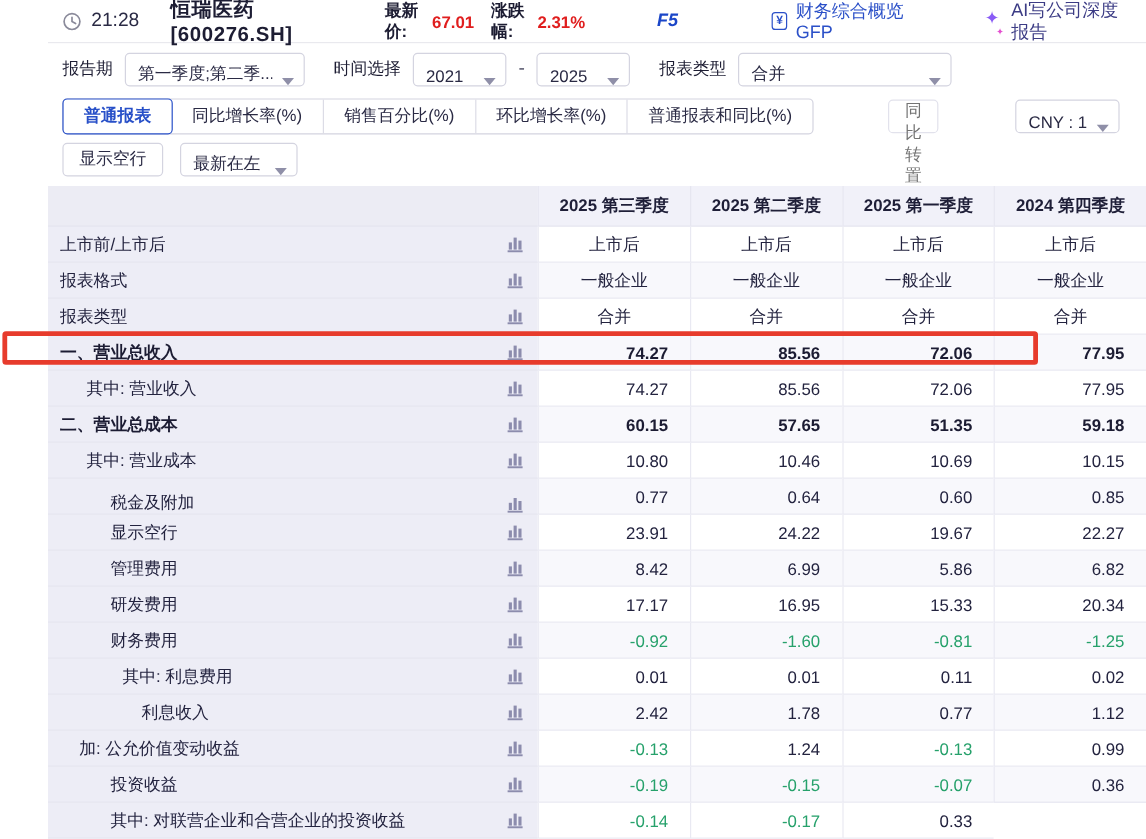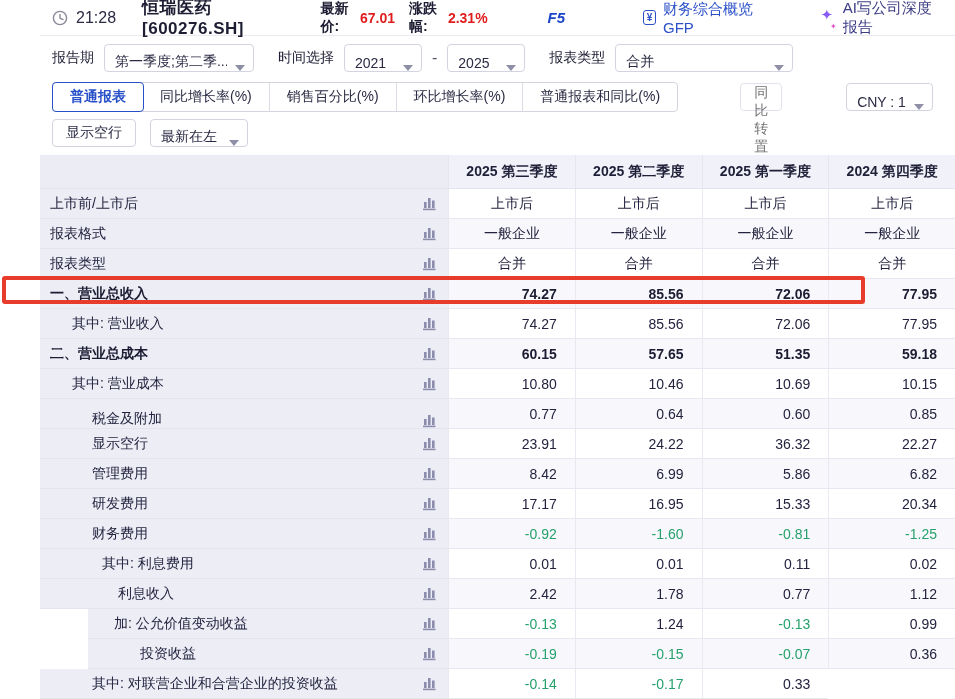--- a/index.html
+++ b/index.html
@@ -304,21 +304,21 @@
       <span class="txt">显示空行</span>
       <svg class="chart-ic" viewBox="0 0 15 15">
         <rect x="2" y="6" width="2.6" height="6" fill="#8c8cad"></rect>
         <rect x="6" y="2" width="2.6" height="10" fill="#8c8cad"></rect>
         <rect x="10" y="4.5" width="2.6" height="7.5" fill="#8c8cad"></rect>
         <rect x="1" y="12.6" width="12.5" height="1.6" fill="#8c8cad"></rect>
       </svg>
     </div>
     <div class="vcell">23.91</div>
     <div class="vcell">24.22</div>
-    <div class="vcell">36.32</div>
+    <div class="vcell">19.67</div>
     <div class="vcell">22.27</div>
   </div>
         <div class="trow shaded">
     <div class="label-cell" style="padding-left: 52px;">
       <span class="txt">管理费用</span>
       <svg class="chart-ic" viewBox="0 0 15 15">
         <rect x="2" y="6" width="2.6" height="6" fill="#8c8cad"></rect>
         <rect x="6" y="2" width="2.6" height="10" fill="#8c8cad"></rect>
         <rect x="10" y="4.5" width="2.6" height="7.5" fill="#8c8cad"></rect>
         <rect x="1" y="12.6" width="12.5" height="1.6" fill="#8c8cad"></rect>
@@ -383,36 +383,36 @@
         <rect x="10" y="4.5" width="2.6" height="7.5" fill="#8c8cad"></rect>
         <rect x="1" y="12.6" width="12.5" height="1.6" fill="#8c8cad"></rect>
       </svg>
     </div>
     <div class="vcell">2.42</div>
     <div class="vcell">1.78</div>
     <div class="vcell">0.77</div>
     <div class="vcell">1.12</div>
   </div>
         <div class="trow">
-    <div class="label-cell" style="padding-left: 26px; margin-left: 48px;">
+    <div class="label-cell" style="padding-left: 26px;">
       <span class="txt">加: 公允价值变动收益</span>
       <svg class="chart-ic" viewBox="0 0 15 15">
         <rect x="2" y="6" width="2.6" height="6" fill="#8c8cad"></rect>
         <rect x="6" y="2" width="2.6" height="10" fill="#8c8cad"></rect>
         <rect x="10" y="4.5" width="2.6" height="7.5" fill="#8c8cad"></rect>
         <rect x="1" y="12.6" width="12.5" height="1.6" fill="#8c8cad"></rect>
       </svg>
     </div>
     <div class="vcell neg">-0.13</div>
     <div class="vcell">1.24</div>
     <div class="vcell neg">-0.13</div>
     <div class="vcell">0.99</div>
   </div>
         <div class="trow shaded">
-    <div class="label-cell" style="padding-left: 52px; margin-left: 48px;">
+    <div class="label-cell" style="padding-left: 52px;">
       <span class="txt">投资收益</span>
       <svg class="chart-ic" viewBox="0 0 15 15">
         <rect x="2" y="6" width="2.6" height="6" fill="#8c8cad"></rect>
         <rect x="6" y="2" width="2.6" height="10" fill="#8c8cad"></rect>
         <rect x="10" y="4.5" width="2.6" height="7.5" fill="#8c8cad"></rect>
         <rect x="1" y="12.6" width="12.5" height="1.6" fill="#8c8cad"></rect>
       </svg>
     </div>
     <div class="vcell neg">-0.19</div>
     <div class="vcell neg">-0.15</div>

